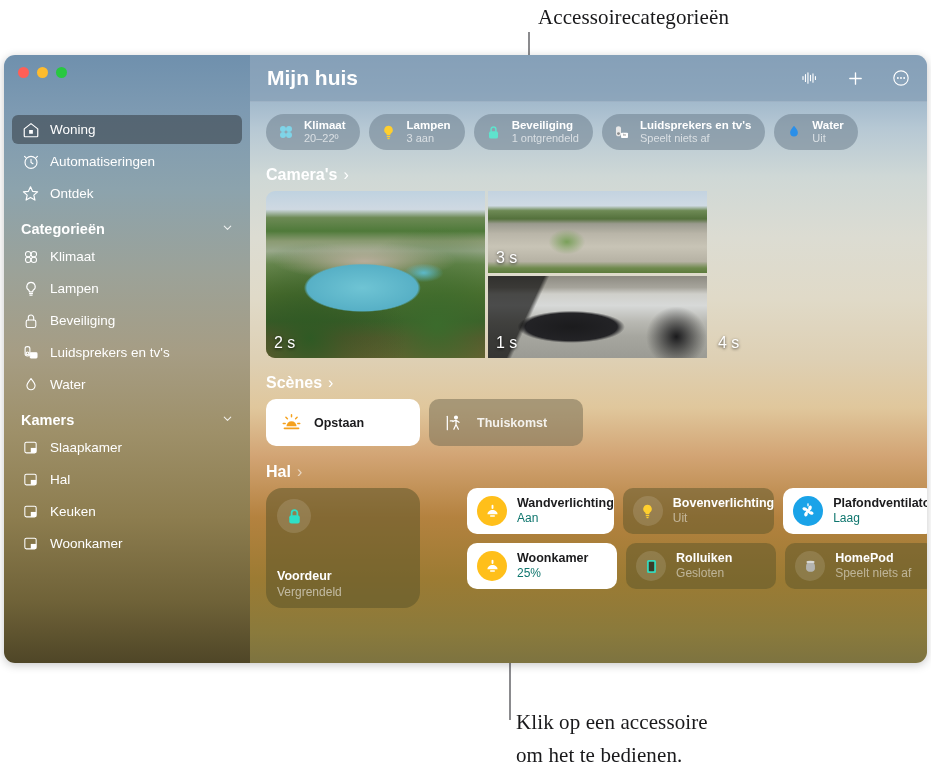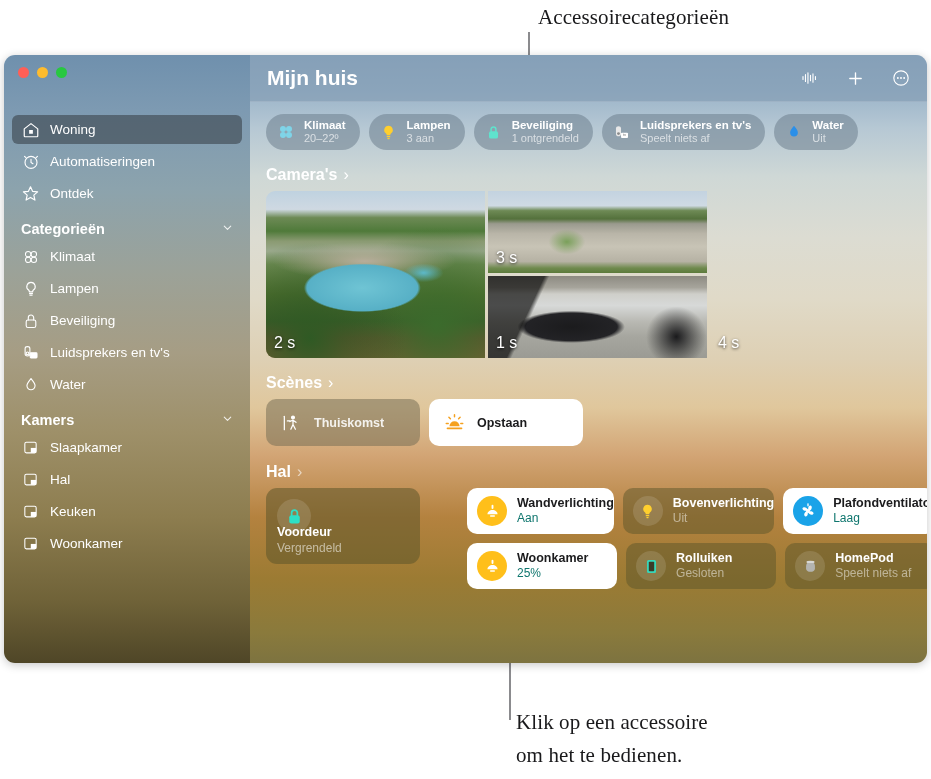--- a/index.html
+++ b/index.html
@@ -258,22 +258,22 @@
   .scene.active { background: #ffffff; }
   .scene .sicon { width: 22px; height: 22px; margin-right: 12px; flex:0 0 22px;
      display:flex;align-items:center;justify-content:center;}
   .scene .slabel { color: rgba(255,255,255,0.88); font-size: 12.5px; font-weight: bold; }
   .scene.active .slabel { color: #1b1b1d; }
 
   
   .hal-grid { display: flex; gap: 9px; }
   .tile-big {
     position: relative;
-    flex: 0 0 154px; height: 76px;
-    border-radius: 11px;
+    flex: 0 0 154px; height: 120px;
+    border-radius: 16px;
     background: rgba(92,85,42,0.55);
     padding: 11px;
   }
   .tile-big .bigicon {
     width: 34px; height: 34px; border-radius: 50%;
     background: rgba(255,255,255,0.13);
     display: flex; align-items: center; justify-content: center;
   }
   .tile-big .bname {
     position: absolute; left: 11px; bottom: 25px;
@@ -599,43 +599,43 @@
             <span class="ts">4 s</span>
           </div>
         </div>
 
         <div class="sec-head">
           <span>Scènes</span>
           <span class="arrow">›</span>
         </div>
 
         <div class="scenes">
-          <div class="scene">
-            <span class="sicon">
-              <svg width="20" height="20" viewBox="0 0 24 24" fill="none" stroke="#ffffff" stroke-width="1.5" stroke-linecap="round" stroke-linejoin="round">
-                <path d="M4 4v16"></path>
-                <circle cx="14.4" cy="5.4" r="1.7" fill="#fff"></circle>
-                <path d="M14.4 8.4v5.4M14.4 13.8l-2.6 5.6M14.4 13.8l2.9 5.6M10.6 10.2l3.8-1.6 3.6 2.6"></path>
-                <path d="M7.6 9.5h3.2"></path>
-              </svg>
-            </span>
-            <span class="slabel">Thuiskomst</span>
-          </div>
-
           <div class="scene active">
             <span class="sicon">
               <svg width="21" height="21" viewBox="0 0 24 24">
                 <g stroke="#f5a11e" stroke-width="1.7" stroke-linecap="round">
                   <path d="M12 3v2.4M5.6 6.1l1.7 1.7M18.4 6.1l-1.7 1.7M2.6 13.2h2.2M19.2 13.2h2.2"></path>
                 </g>
                 <path d="M6.2 16.4a5.8 5.8 0 0 1 11.6 0z" fill="#f5a11e"></path>
                 <rect x="3" y="17.6" width="18" height="2" rx="1" fill="#f5a11e"></rect>
               </svg>
             </span>
             <span class="slabel">Opstaan</span>
+          </div>
+
+          <div class="scene">
+            <span class="sicon">
+              <svg width="20" height="20" viewBox="0 0 24 24" fill="none" stroke="#ffffff" stroke-width="1.5" stroke-linecap="round" stroke-linejoin="round">
+                <path d="M4 4v16"></path>
+                <circle cx="14.4" cy="5.4" r="1.7" fill="#fff"></circle>
+                <path d="M14.4 8.4v5.4M14.4 13.8l-2.6 5.6M14.4 13.8l2.9 5.6M10.6 10.2l3.8-1.6 3.6 2.6"></path>
+                <path d="M7.6 9.5h3.2"></path>
+              </svg>
+            </span>
+            <span class="slabel">Thuiskomst</span>
           </div>
 
         </div>
 
         <div class="sec-head hal">
           <span>Hal</span>
           <span class="arrow">›</span>
         </div>
 
         <div class="hal-grid">

